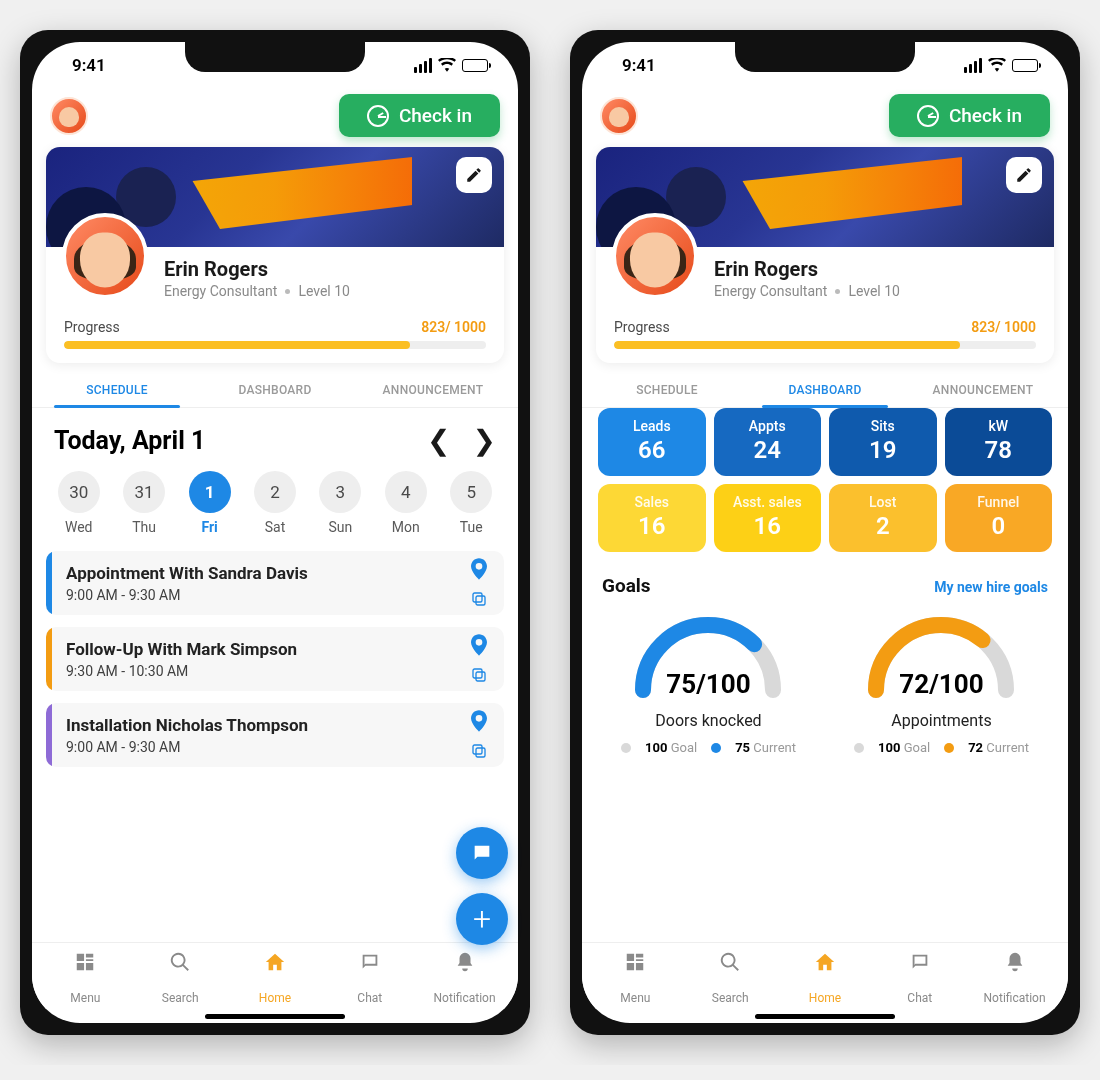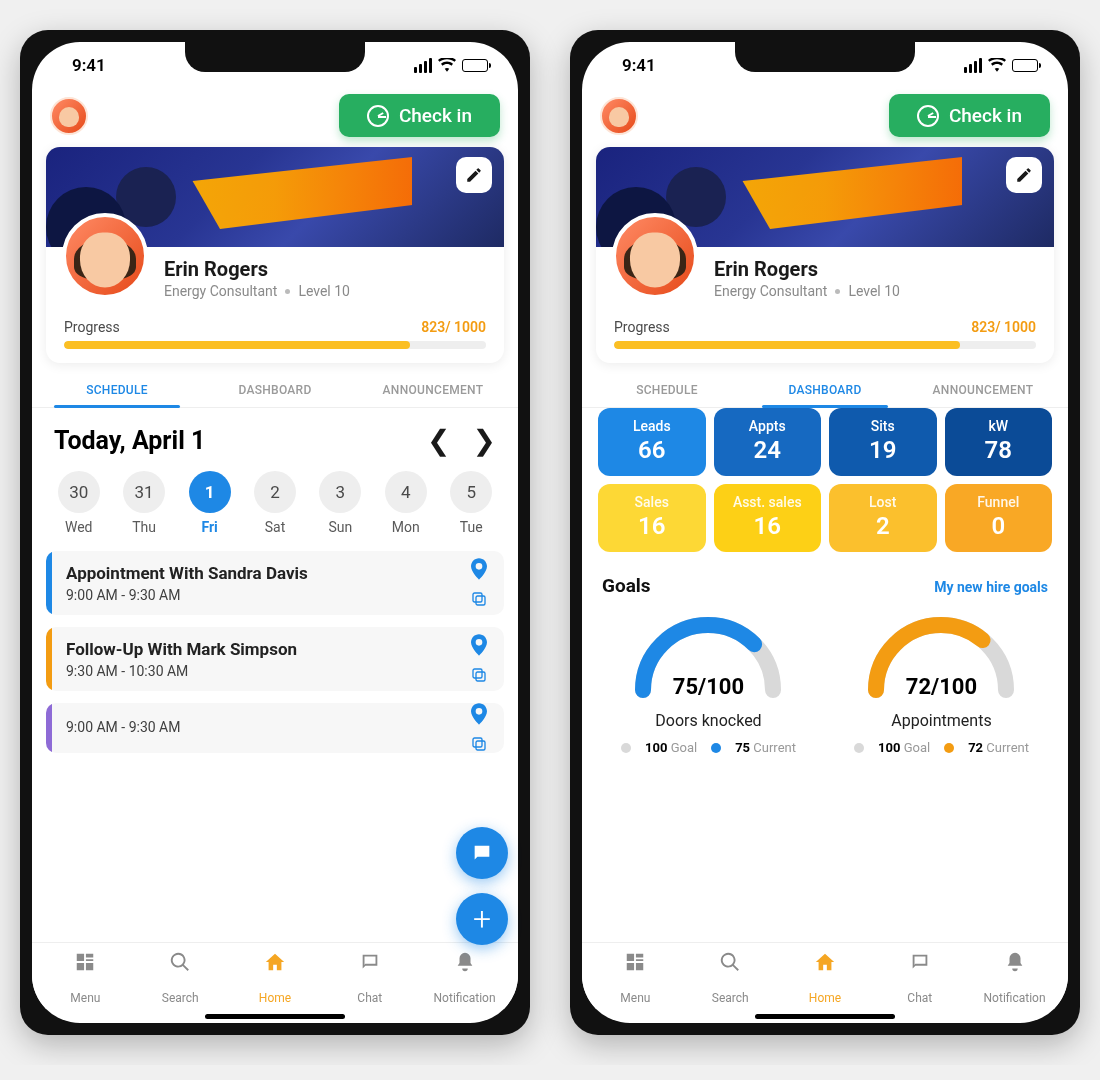--- a/index.html
+++ b/index.html
@@ -123,21 +123,21 @@
   .yellow-c{background:#fbc02d;}
   .yellow-d{background:#f9a825;}
   .yellow-a .tl,.yellow-b .tl,.yellow-c .tl,.yellow-d .tl{color:rgba(255,255,255,.9);}
 
   .goals-head{display:flex;justify-content:space-between;align-items:baseline;padding:22px 20px 8px;}
   .goals-link{color:#1e88e5;font-size:14px;font-weight:700;}
   .gauges{display:flex;justify-content:space-around;padding:0 10px;}
   .gauge{display:flex;flex-direction:column;align-items:center;}
   .arc{position:relative;width:170px;height:100px;}
   .arc svg{width:170px;height:170px;position:absolute;top:0;left:0;}
-  .arc-val{position:absolute;left:0;right:0;bottom:6px;text-align:center;font-size:22px;font-weight:700;}
+  .arc-val{position:absolute;left:0;right:0;bottom:6px;text-align:center;font-size:26px;font-weight:700;}
   .gauge-label{font-size:16px;color:#222;margin-top:6px;}
   .legend{display:flex;gap:14px;font-size:13px;margin-top:10px;align-items:center;}
   .legend .dot{width:10px;height:10px;border-radius:50%;display:inline-block;}
   .legend .g{color:#999;}
 </style>
 </head>
 <body>
 
 <div class="phone">
   <div class="notch"></div>
@@ -272,20 +272,21 @@
                 </svg>
     <svg class="copy-icon" viewBox="0 0 24 24">
                   <rect x="8" y="8" width="12" height="12" rx="2"></rect>
                   <rect x="4" y="4" width="12" height="12" rx="2"></rect>
                 </svg>
   </div>
             </div>
             <div class="appt">
               <div class="stripe" style="background:#8e6bd6"></div>
   <div class="body">
+    <div class="appt-title">Installation Nicholas Thompson</div>
     <div class="appt-time">9:00 AM - 9:30 AM</div>
   </div>
   <div class="side">
     <svg class="pin-icon" viewBox="0 0 24 32">
                   <path d="M12 0C5.4 0 0 5.4 0 12c0 9 12 20 12 20s12-11 12-20C24 5.4 18.6 0 12 0zm0 17a5 5 0 1 1 0-10 5 5 0 0 1 0 10z"></path>
                 </svg>
     <svg class="copy-icon" viewBox="0 0 24 24">
                   <rect x="8" y="8" width="12" height="12" rx="2"></rect>
                   <rect x="4" y="4" width="12" height="12" rx="2"></rect>
                 </svg>

